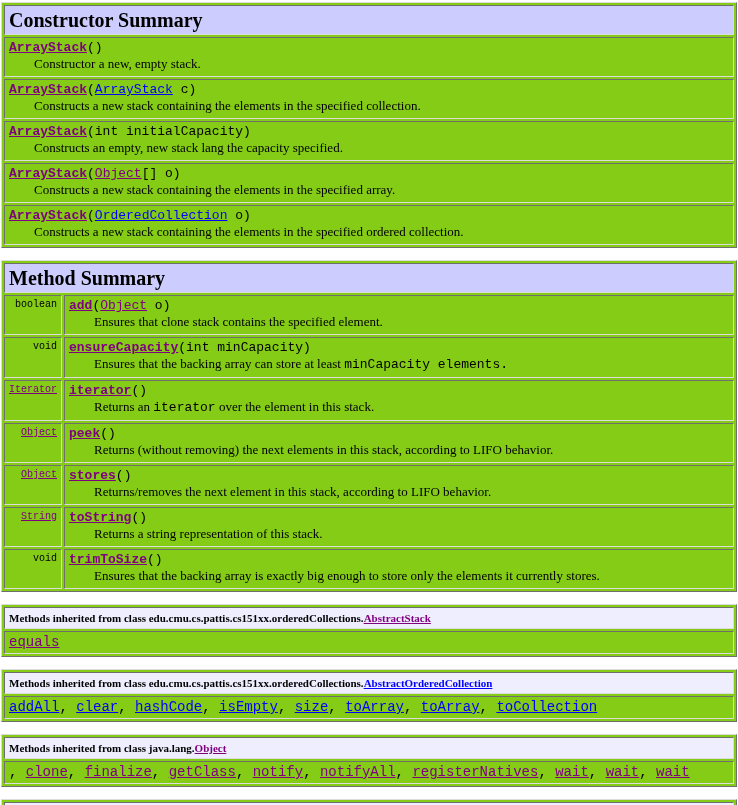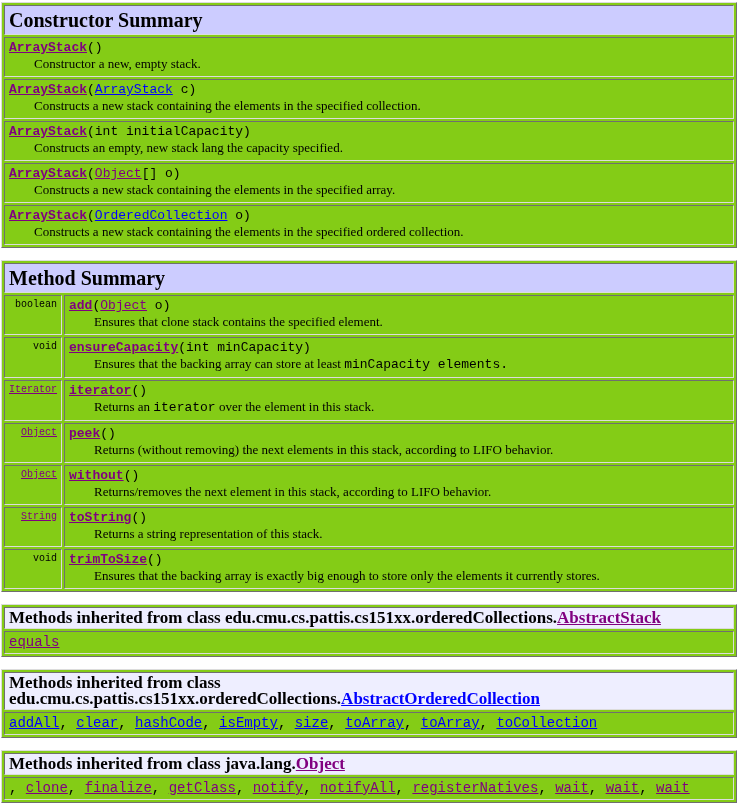--- a/index.html
+++ b/index.html
@@ -29,21 +29,21 @@
     background: #CCCCFF;
     font-family: "Liberation Serif", serif;
     font-size: 20px;
     font-weight: bold;
     line-height: 24px;
     padding: 2px 4px 3px 4px;
   }
   td.sub-head {
     background: #EEEEFF;
     font-family: "Liberation Serif", serif;
-    font-size: 17px;
+    font-size: 11px;
     font-weight: bold;
     line-height: 16px;
   }
   td.type-cell {
     width: 48px;
     text-align: right;
     vertical-align: top;
     font-family: "Liberation Mono", "DejaVu Sans Mono", monospace;
     font-size: 10px;
     line-height: 13px;
@@ -147,21 +147,21 @@
       <tr>
         <td class="type-cell"><a class="link purple">Object</a></td>
         <td class="member-cell">
           <div class="sig"><a class="link purple mlink sig">peek</a><span class="sig">()</span></div>
           <div class="desc"><span>Returns (without removing) the next elements in this stack, according to LIFO behavior.</span></div>
         </td>
       </tr>
       <tr>
         <td class="type-cell"><a class="link purple">Object</a></td>
         <td class="member-cell">
-          <div class="sig"><a class="link purple mlink sig">without</a><span class="sig">()</span></div>
+          <div class="sig"><a class="link purple mlink sig">stores</a><span class="sig">()</span></div>
           <div class="desc"><span>Returns/removes the next element in this stack, according to LIFO behavior.</span></div>
         </td>
       </tr>
       <tr>
         <td class="type-cell"><a class="link purple">String</a></td>
         <td class="member-cell">
           <div class="sig"><a class="link purple mlink sig">toString</a><span class="sig">()</span></div>
           <div class="desc"><span>Returns a string representation of this stack.</span></div>
         </td>
       </tr>

